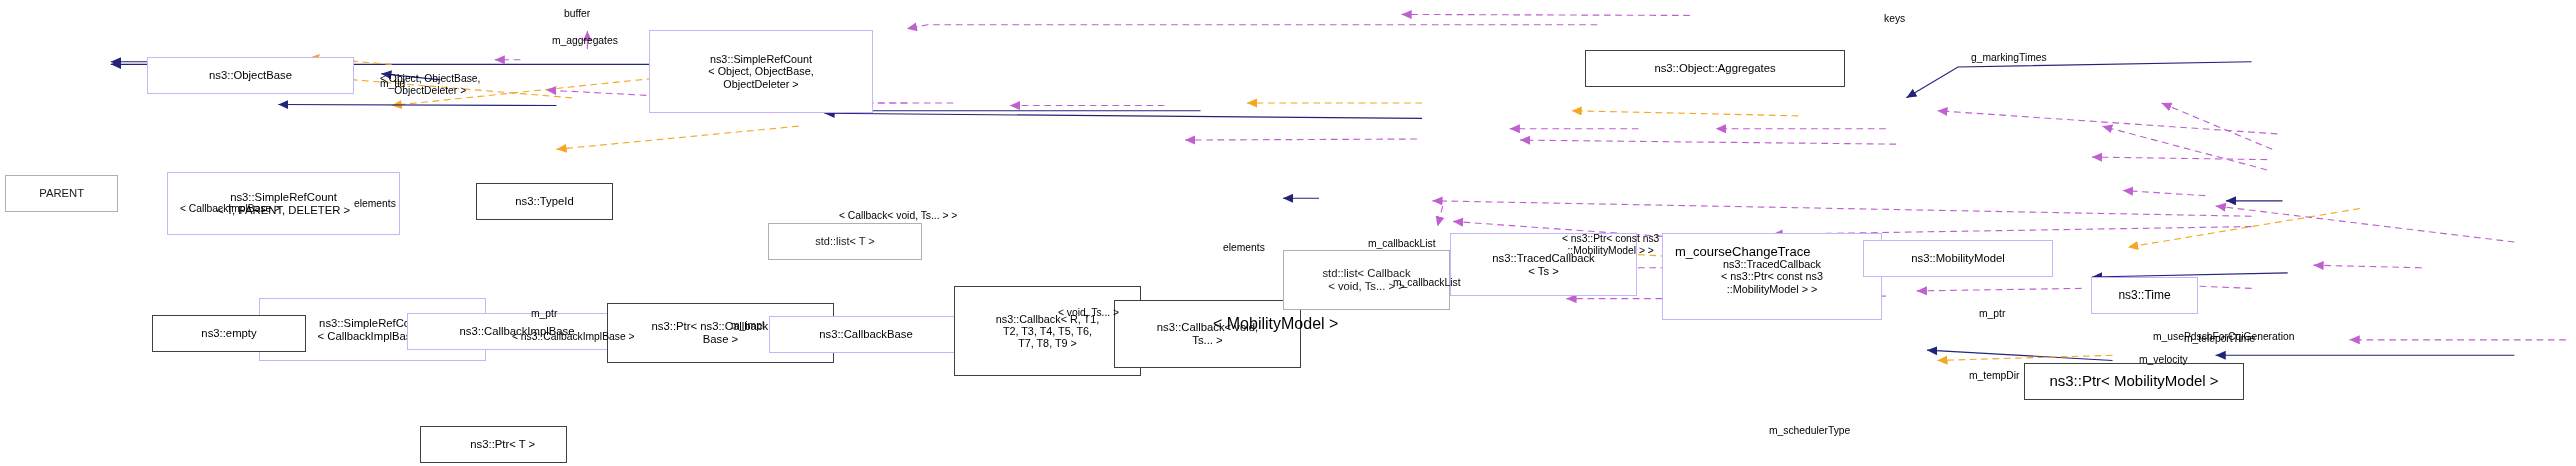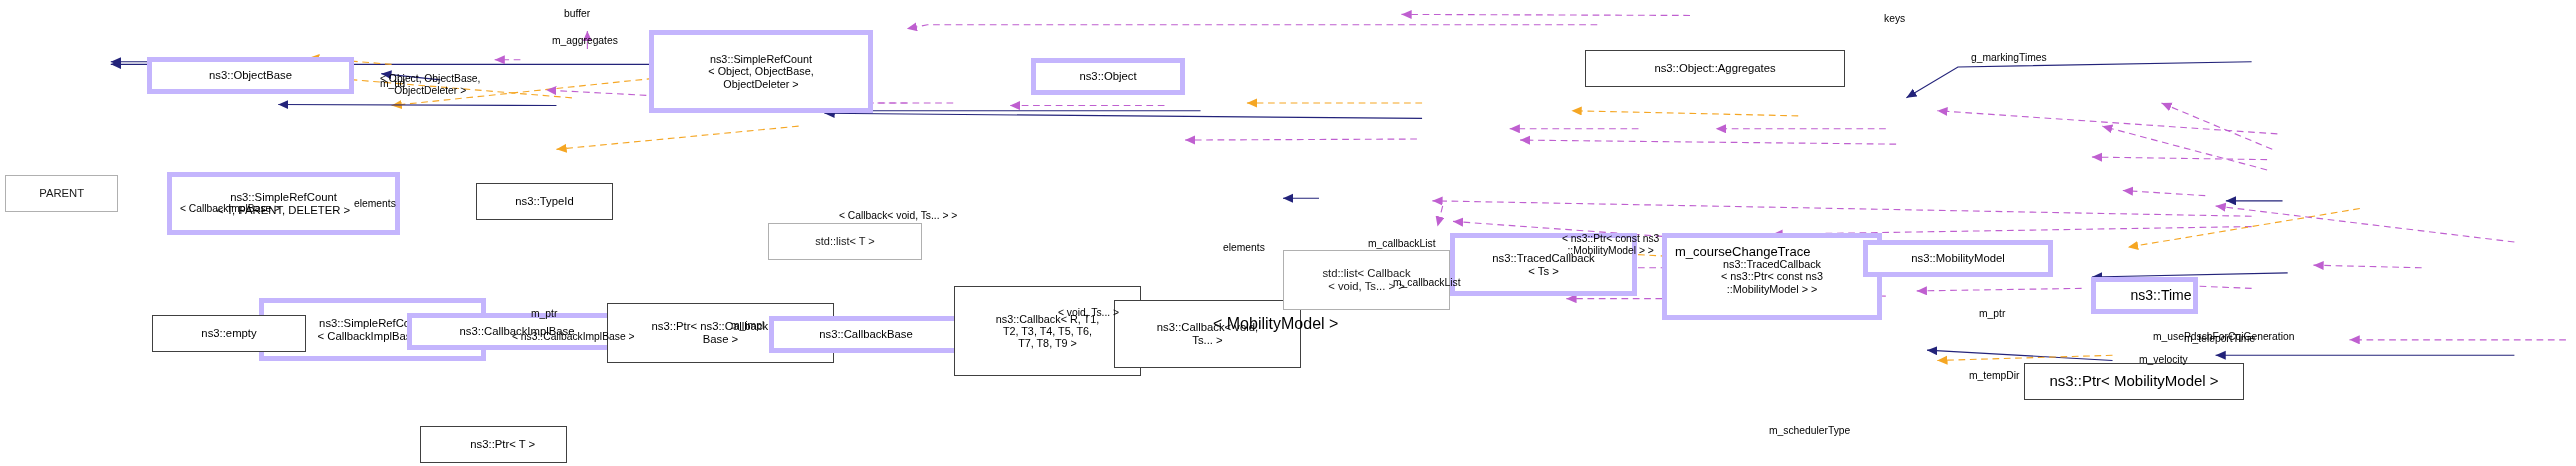--- a/index.html
+++ b/index.html
@@ -1,21 +1,21 @@
 <!DOCTYPE html>
 <html style="font-size:8.2px"><head>
 <meta charset="utf-8">
 <style>
   html,body{margin:0;padding:0;background:#ffffff;}
   body{font-family:"Liberation Sans",sans-serif;}
   #canvas{position:relative;width:2653px;height:466px;background:#fff;overflow:hidden;}
   .node{position:absolute;box-sizing:border-box;display:flex;align-items:center;justify-content:center;
         text-align:center;background:#ffffff;border:0.5px solid #404040;color:#000;line-height:1.12;
         padding:0.5px 1.5px;white-space:pre-line;}
-  .node.thick{border:5px solid #c4b5fd;}
+  .node.thick{border:1px solid #c4b5fd;}
   .node.light{border:0.5px solid #b0b0b0;color:#1a1a1a;}
   .edgelabel{position:absolute;color:#000;white-space:pre-line;text-align:center;line-height:1.15;}
   svg.wires{position:absolute;left:0;top:0;width:2653px;height:466px;pointer-events:none;}
   .inh{stroke:#23237a;stroke-width:2.2;fill:none;}
   .usg{stroke:#bf5fd0;stroke-width:2.2;fill:none;stroke-dasharray:13 9;}
   .tmpl{stroke:#f5a623;stroke-width:2.2;fill:none;stroke-dasharray:13 9;}
 </style>
 </head>
 <body>
 
@@ -87,21 +87,20 @@
 
     <path class="inh" d="M4100,700 L3740,680" marker-end="url(#ainh)"></path>
     <path class="tmpl" d="M4100,690 L3760,700" marker-end="url(#atmp)"></path>
     <path class="inh" d="M4880,690 L4300,690" marker-end="url(#ainh)"></path>
     <path class="usg" d="M4980,660 L4560,660" marker-end="url(#ausg)"></path>
   </svg>
 <div class="node thick" style="left: 147px; top: 57px; width: 207px; height: 37px; font-size: 11.3px;"><span>ns3::ObjectBase</span></div>
     <div class="node thick" style="left: 649px; top: 30px; width: 224px; height: 83px; font-size: 10.8px;"><span>ns3::SimpleRefCount
 &lt; Object, ObjectBase,
 ObjectDeleter &gt;</span></div>
-    <div class="node thick" style="left: 1031px; top: 58px; width: 154px; height: 37px; font-size: 11.3px;"><span>ns3::Object</span></div>
     <div class="node" style="left: 1585px; top: 50px; width: 260px; height: 37px; font-size: 11.3px;"><span>ns3::Object::Aggregates</span></div>
     <div class="node light" style="left: 5.2px; top: 175px; width: 113px; height: 37px; font-size: 11.3px;"><span>PARENT</span></div>
     <div class="node thick" style="left: 167px; top: 172px; width: 233px; height: 63px; font-size: 11.3px;"><span>ns3::SimpleRefCount
 &lt; T, PARENT, DELETER &gt;</span></div>
     <div class="node" style="left: 476px; top: 183px; width: 137px; height: 37px; font-size: 11.3px;"><span>ns3::TypeId</span></div>
     <div class="node thick" style="left: 259px; top: 298px; width: 227px; height: 63px; font-size: 11.3px;"><span>ns3::SimpleRefCount
 &lt; CallbackImplBase &gt;</span></div>
     <div class="node" style="left: 152px; top: 315px; width: 154px; height: 37px; font-size: 11.3px;"><span>ns3::empty</span></div>
     <div class="node light" style="left: 768px; top: 223px; width: 154px; height: 37px; font-size: 11px;"><span>std::list&lt; T &gt;</span></div>
     <div class="node thick" style="left: 407px; top: 313px; width: 220px; height: 37px; font-size: 11.3px;"><span>ns3::CallbackImplBase</span></div>
@@ -115,21 +114,21 @@
     <div class="node" style="left: 1114px; top: 300px; width: 187px; height: 68px; font-size: 11.3px;"><span>ns3::Callback&lt; void,
 Ts... &gt;</span></div>
     <div class="node light" style="left: 1283px; top: 250px; width: 167px; height: 60px; font-size: 11.3px;"><span>std::list&lt; Callback
 &lt; void, Ts... &gt; &gt;</span></div>
     <div class="node thick" style="left: 1450px; top: 233px; width: 187px; height: 63px; font-size: 11.3px;"><span>ns3::TracedCallback
 &lt; Ts &gt;</span></div>
     <div class="node thick" style="left: 1662px; top: 233px; width: 220px; height: 87px; font-size: 10.8px;"><span>ns3::TracedCallback
 &lt; ns3::Ptr&lt; const ns3
 ::MobilityModel &gt; &gt;</span></div>
     <div class="node thick" style="left: 1863px; top: 240px; width: 190px; height: 37px; font-size: 11.3px;"><span>ns3::MobilityModel</span></div>
-    <div class="node thick" style="left: 2091px; top: 277px; width: 107px; height: 37px; font-size: 14px; justify-content: flex-end;"><span>ns3::Time</span></div>
+    <div class="node thick" style="left: 2091px; top: 277px; width: 107px; height: 37px; font-size: 12px;"><span>ns3::Time</span></div>
     <div class="node" style="left: 2024px; top: 363px; width: 220px; height: 37px; font-size: 15px;"><span>ns3::Ptr&lt; MobilityModel &gt;</span></div>
     <div class="edgelabel" style="left: 380px; top: 73px; font-size: 10.3px;">&lt; Object, ObjectBase,
 ObjectDeleter &gt;</div>
     <div class="edgelabel" style="left: 380px; top: 78px; font-size: 10.3px;">m_tid</div>
     <div class="edgelabel" style="left: 564px; top: 8.2px; font-size: 10.3px;">buffer</div>
     <div class="edgelabel" style="left: 552px; top: 35px; font-size: 10.3px;">m_aggregates</div>
     <div class="edgelabel" style="left: 180px; top: 203px; font-size: 10.3px;">&lt; CallbackImplBase &gt;</div>
     <div class="edgelabel" style="left: 354px; top: 198px; font-size: 10.3px;">elements</div>
     <div class="edgelabel" style="left: 839px; top: 210px; font-size: 10.3px;">&lt; Callback&lt; void, Ts... &gt; &gt;</div>
     <div class="edgelabel" style="left: 531px; top: 308px; font-size: 10.3px;">m_ptr</div>

